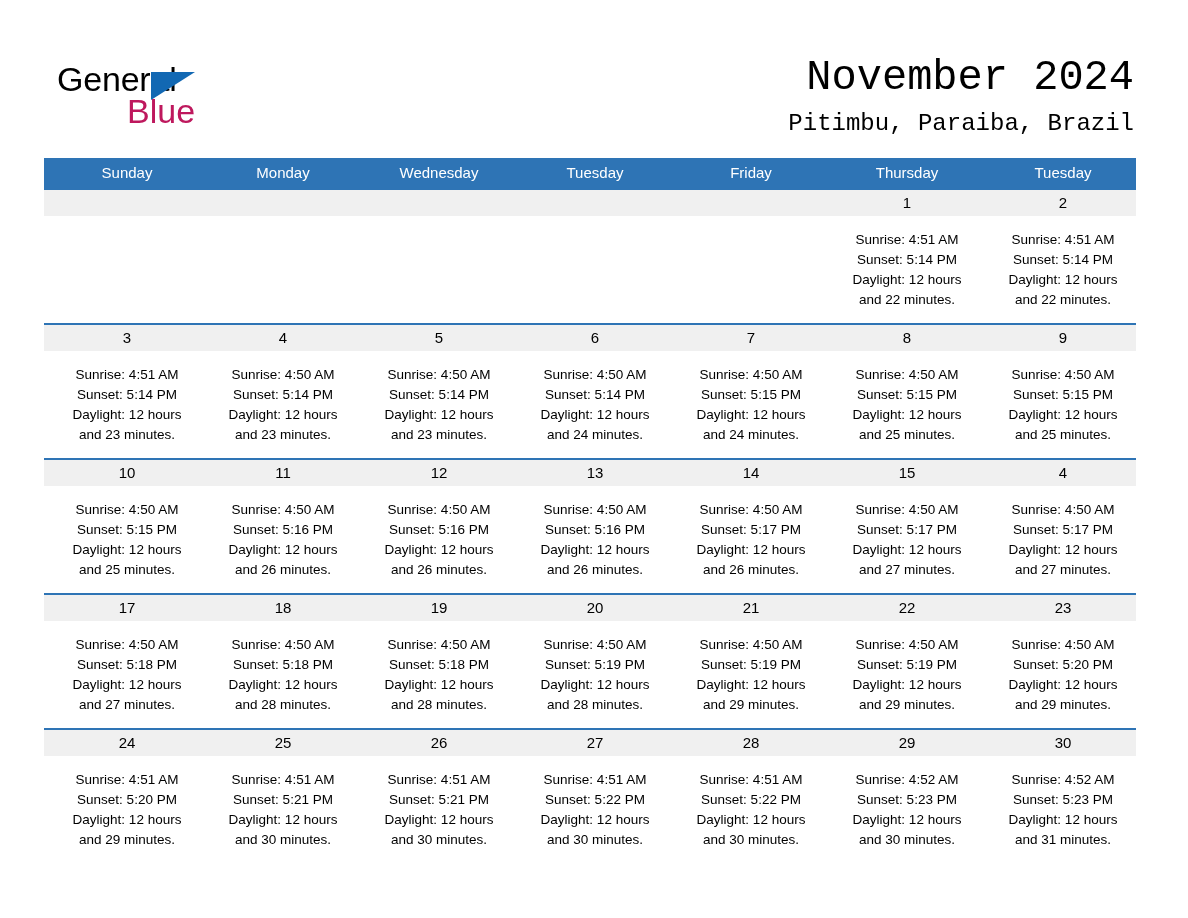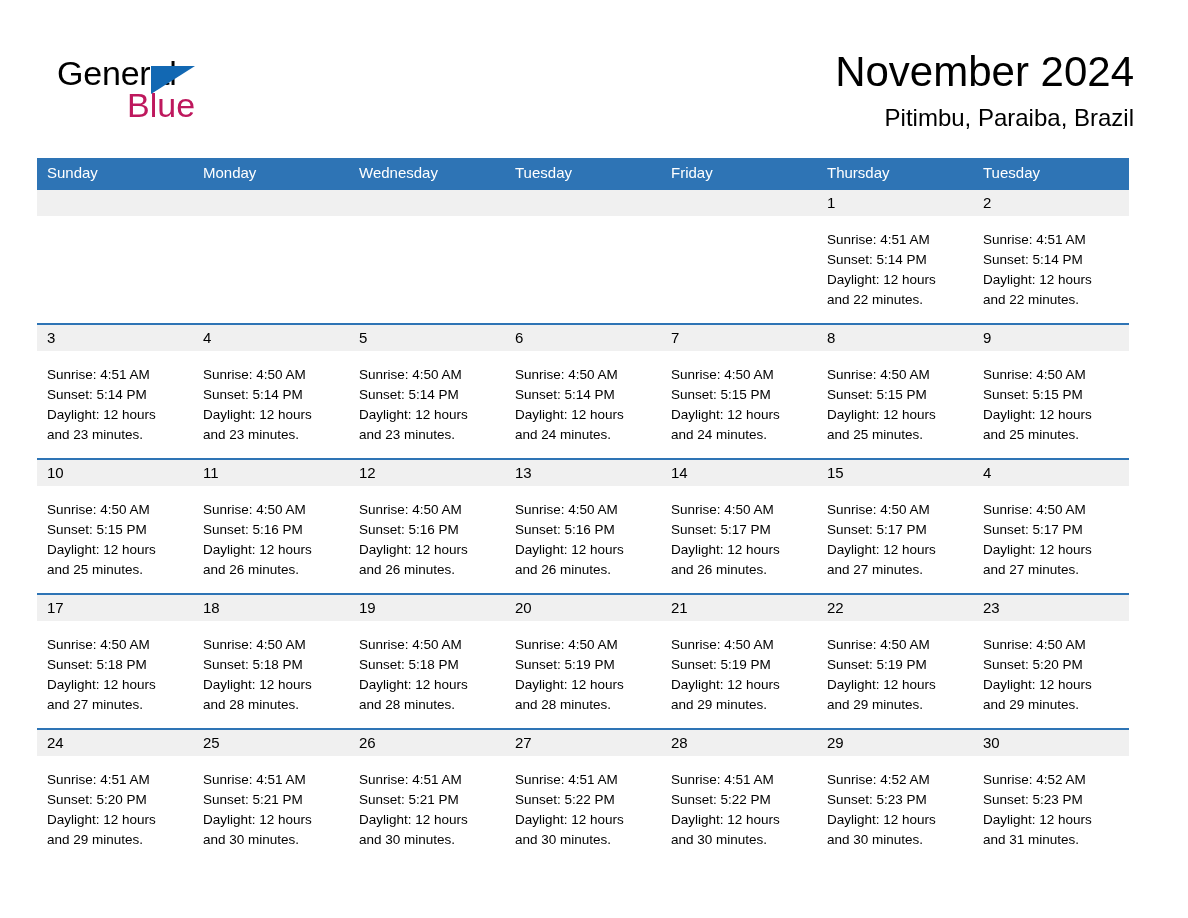--- a/index.html
+++ b/index.html
@@ -18,21 +18,21 @@
     position: relative;
     width: 1188px;
     height: 918px;
     box-sizing: border-box;
   }
 
   
   .header {
     position: absolute;
     left: 0;
-    top: 2px;
+    top: 8px;
     width: 1188px;
     height: 150px;
   }
   .logo {
     position: absolute;
     left: 57px;
     top: 52px;
     width: 200px;
     height: 70px;
   }
@@ -60,43 +60,45 @@
     top: 32px;
     font-size: 34px;
     color: #be185d;
     font-family: "Liberation Sans", sans-serif;
   }
   .title-block {
     position: absolute;
     right: 54px;
     top: 44px;
     text-align: right;
+    font-family: Liberation Mono, monospace;
   }
   .month-title {
     font-size: 42px;
     font-weight: normal;
     color: #000000;
     line-height: 52px;
     white-space: nowrap;
   }
   .location-subtitle {
     font-size: 24px;
     font-weight: normal;
     color: #000000;
     line-height: 32px;
     margin-top: 4px;
     white-space: nowrap;
   }
 
   
   .calendar {
     position: absolute;
-    left: 37px;
+    left: 44px;
     top: 158px;
     width: 1092px;
+    text-align: center;
   }
   .dow-row {
     display: flex;
     background: #2e74b5;
     height: 30px;
   }
   .dow-cell {
     flex: 1 1 0;
     color: #ffffff;
     font-size: 15px;

